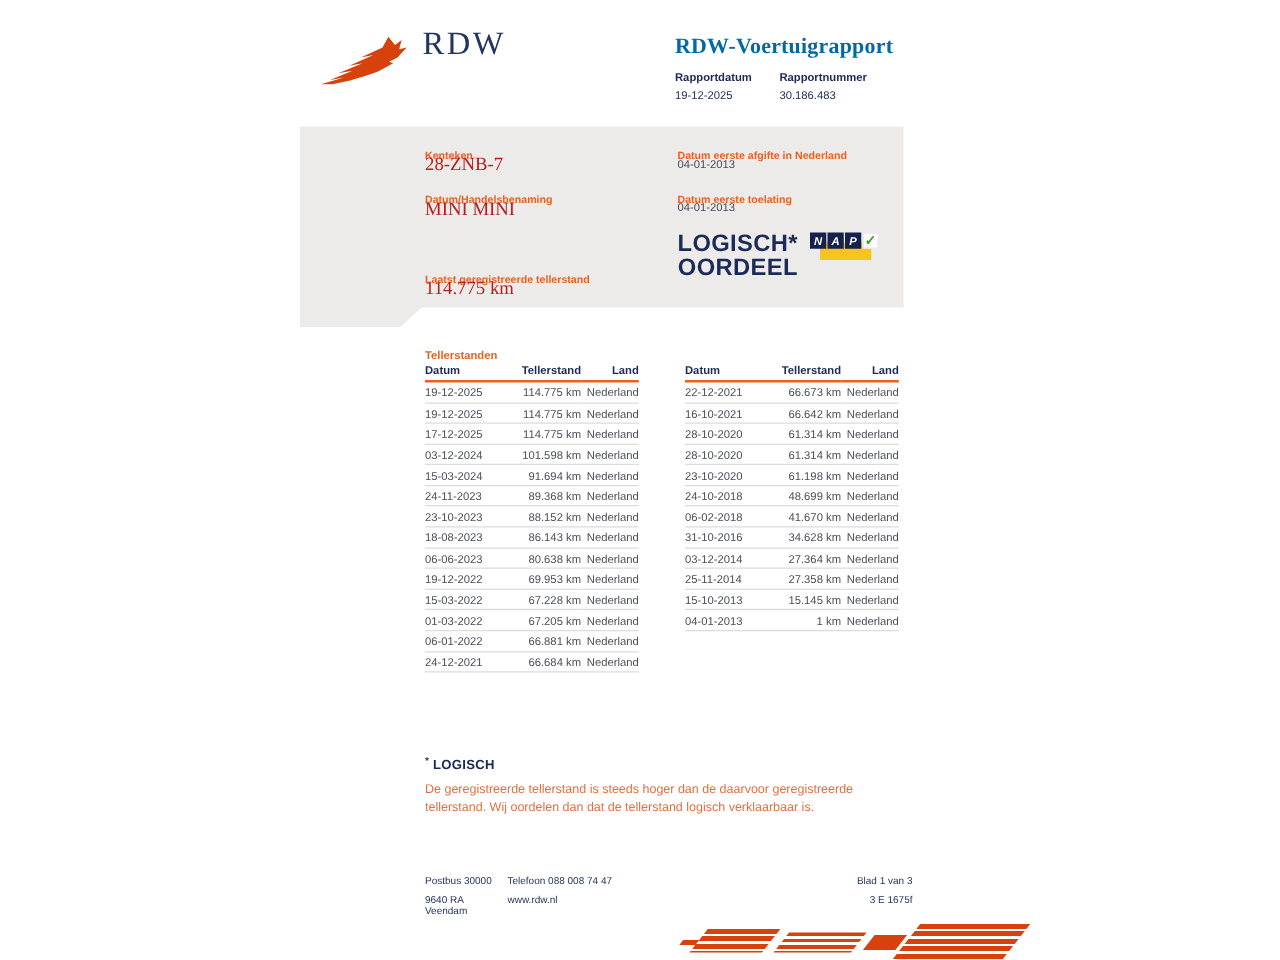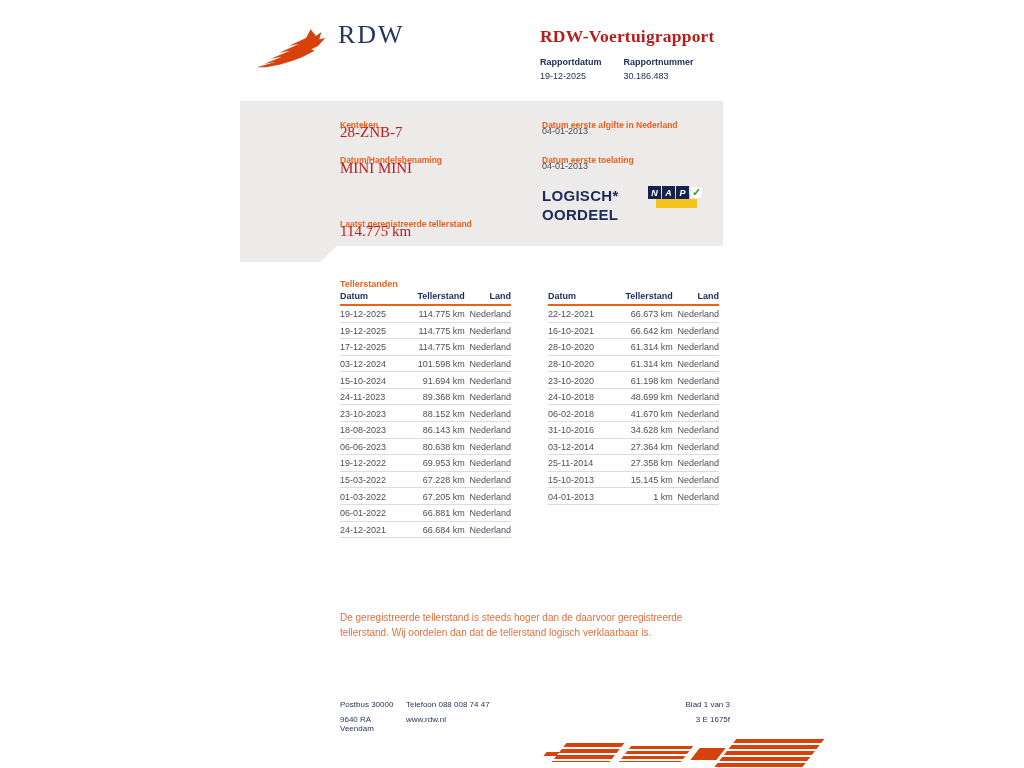--- a/index.html
+++ b/index.html
@@ -4,33 +4,33 @@
 <style>
   html,body{margin:0;padding:0;background:#ffffff;}
   body{font-family:"Liberation Sans", sans-serif;-webkit-font-smoothing:antialiased;}
   .page{position:relative;width:1024px;height:768px;background:#ffffff;overflow:hidden;}
 
   
   .eagle{position:absolute;left:252px;top:26px;width:84px;height:48px;}
   .logo-text{position:absolute;left:338px;top:20px;font-family:"Liberation Serif",serif;
              font-size:26px;letter-spacing:2px;color:#24355f;}
   .report-title{position:absolute;left:540px;top:26px;font-family:"Liberation Serif",serif;
-                font-weight:bold;font-size:17.5px;color:#b91c1c;letter-spacing:.2px;}
+                font-weight:bold;font-size:17.5px;color:#0369a1;letter-spacing:.2px;}
   .meta{position:absolute;left:540px;top:57px;font-size:9px;color:#1c2b55;}
   .meta .cols{display:flex;gap:22px;}
   .meta .lbl{font-weight:bold;margin-bottom:4px;}
 
   
   .summary-box{position:absolute;left:240px;top:101px;width:483px;height:161px;background:#edeaea;
      clip-path:polygon(0 0,483px 0,483px 145px,97px 145px,80px 161px,0 161px);padding-left:23px;}
   .olabel{font-size:8.5px;font-weight:bold;color:#e8611f;}
   .serif-val{font-family:"Liberation Serif",serif;font-size:15px;color:#b91c1c;}
   .sans-val{font-size:9px;color:#45495a;}
   .sb-item{position:absolute;}
-  .oordeel{font-size:15px;font-weight:bold;color:#1b2a57;line-height:19px;letter-spacing:.3px;}
+  .oordeel{font-size:19px;font-weight:bold;color:#1b2a57;line-height:19px;letter-spacing:.3px;text-align:right;}
 
   
   .nap{position:absolute;left:408px;top:85px;width:52px;height:26px;}
   .nap .shadow{position:absolute;left:8px;top:8px;width:41px;height:14px;background:#f6c51d;}
   .nap .squares{position:absolute;left:0;top:0;display:flex;gap:1px;}
   .nap .sq{width:13px;height:13px;display:flex;align-items:center;justify-content:center;
            font-size:9px;font-weight:bold;font-style:italic;color:#fff;background:#15224d;}
   .nap .sq.check{background:#ffffff;color:#2f9e2b;font-style:normal;font-size:11px;border:1px solid #e5e5e5;box-sizing:border-box;}
 
   
@@ -151,21 +151,21 @@
           <td class="r">Nederland</td>
         </tr>
 
         <tr>
           <td>03-12-2024</td>
           <td class="r">101.598 km</td>
           <td class="r">Nederland</td>
         </tr>
 
         <tr>
-          <td>15-10-2024</td>
+          <td>15-03-2024</td>
           <td class="r">91.694 km</td>
           <td class="r">Nederland</td>
         </tr>
 
         <tr>
           <td>24-11-2023</td>
           <td class="r">89.368 km</td>
           <td class="r">Nederland</td>
         </tr>
 
@@ -302,20 +302,21 @@
 
         <tr>
           <td>04-01-2013</td>
           <td class="r">1 km</td>
           <td class="r">Nederland</td>
         </tr>
       </tbody>
   </table>
 
   <div class="footnote">
+    <div class="fn-title"><span class="ast">*</span> <span>LOGISCH</span></div>
     <div class="fn-text">De geregistreerde tellerstand is steeds hoger dan de daarvoor geregistreerde tellerstand. Wij oordelen dan dat de tellerstand logisch verklaarbaar is.</div>
   </div>
 
   <div class="footer">
     <div class="row">
       <div class="c1">Postbus 30000</div>
       <div class="c2">Telefoon 088 008 74 47</div>
       <div class="c3">Blad 1 van 3</div>
     </div>
     <div class="row">

